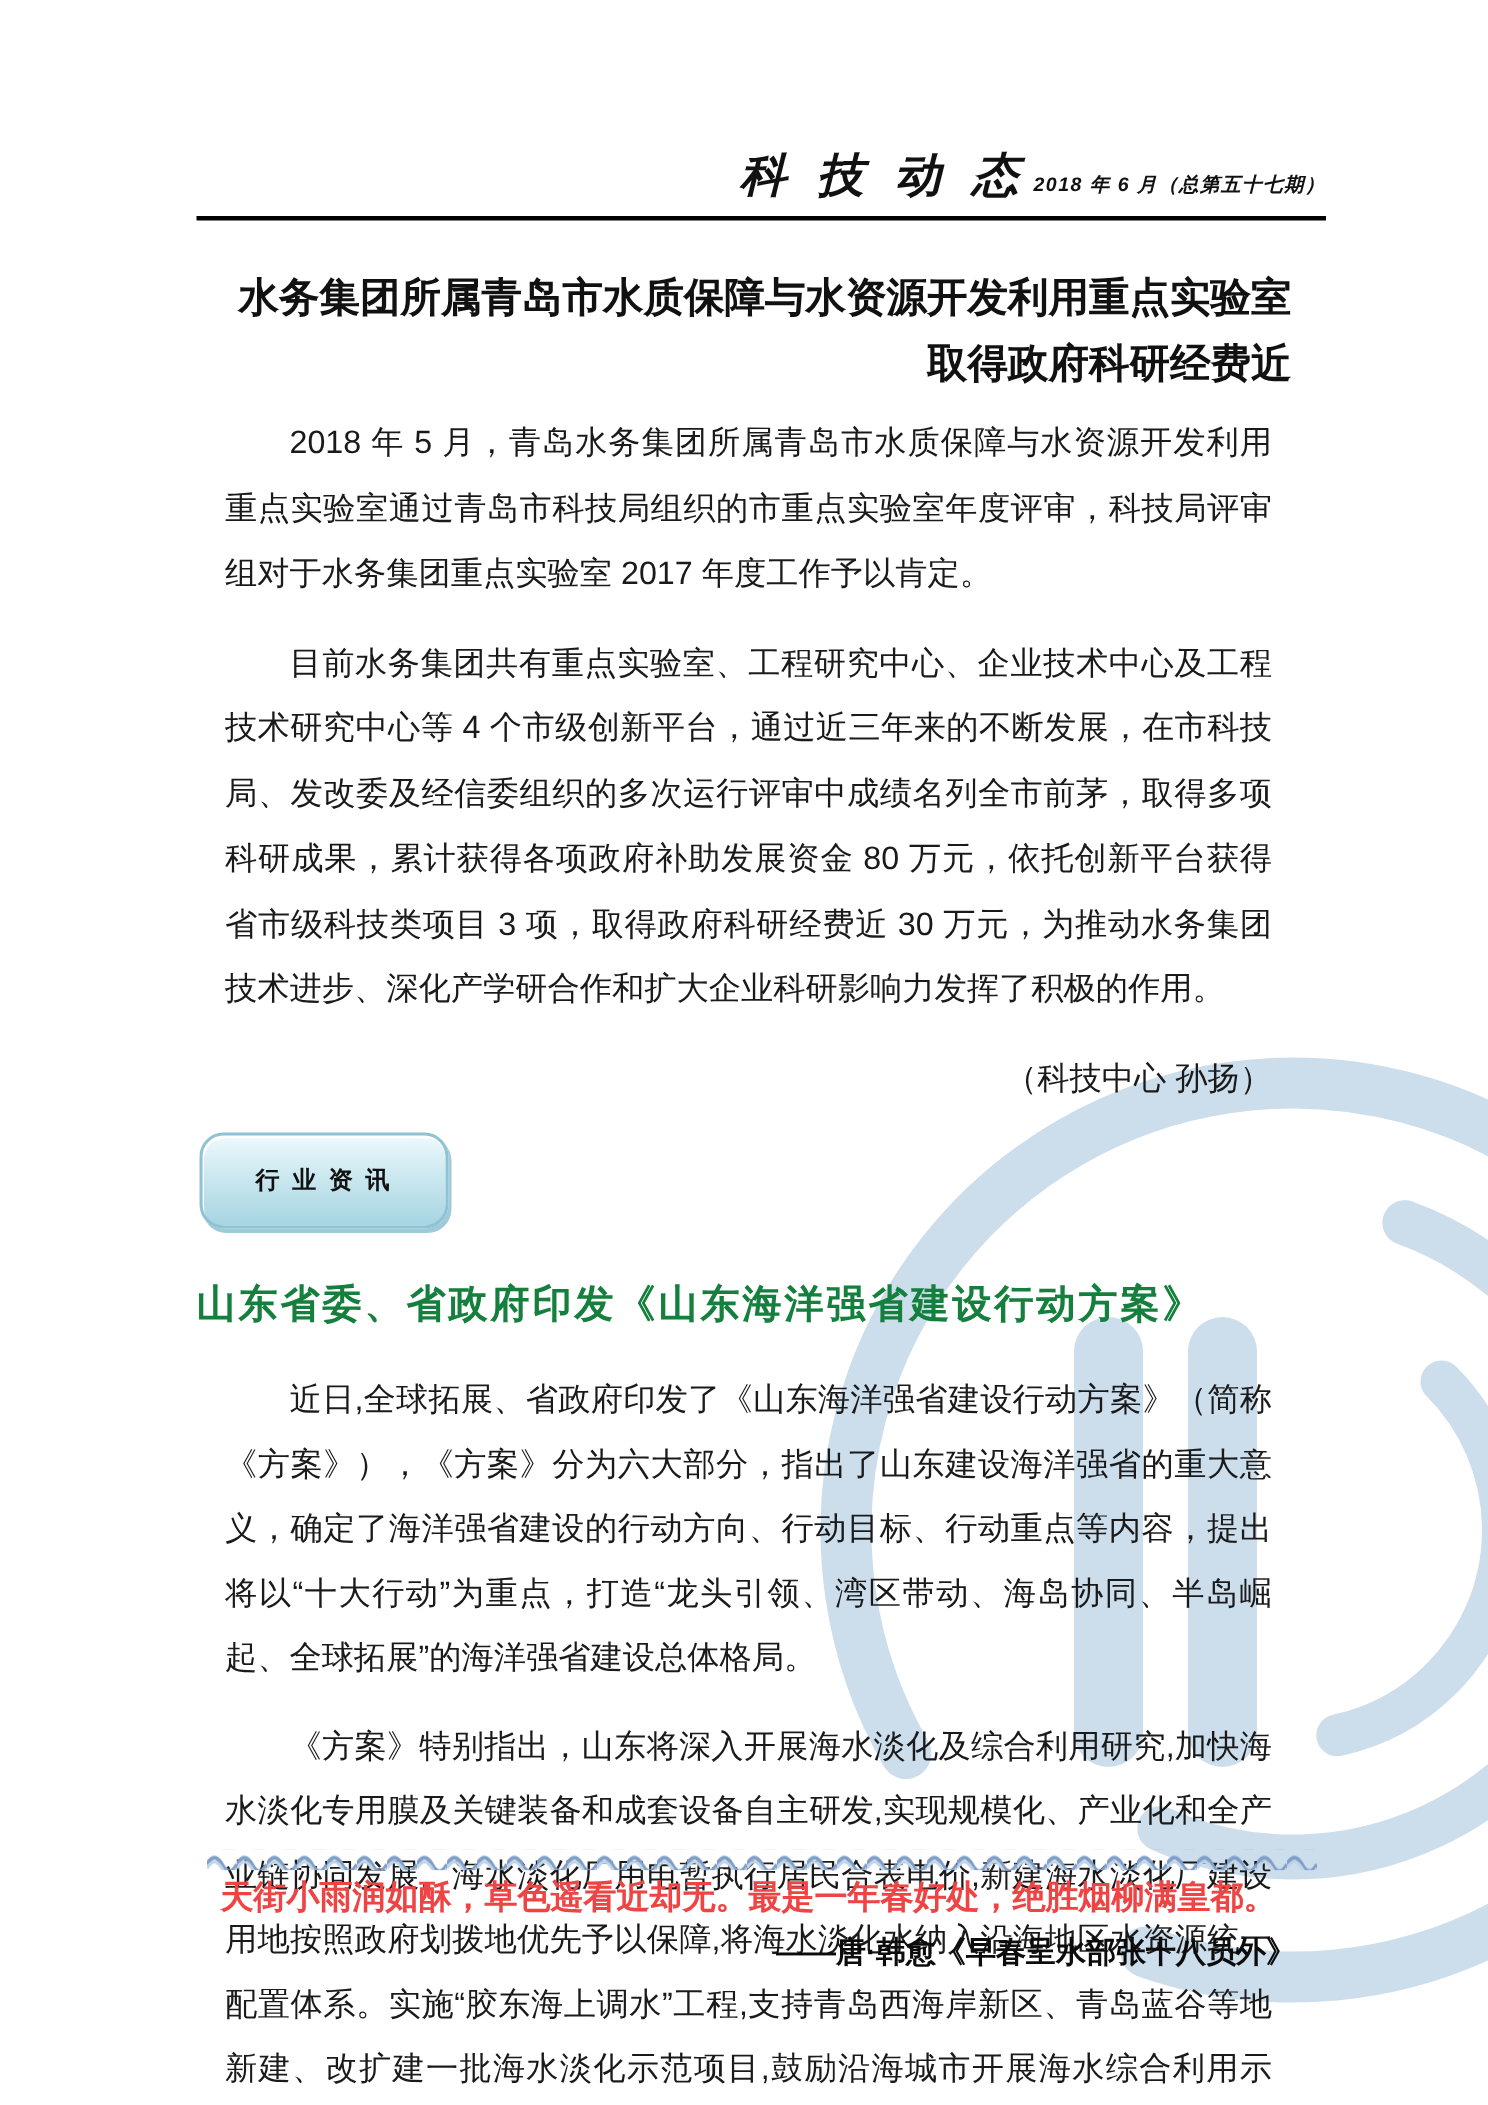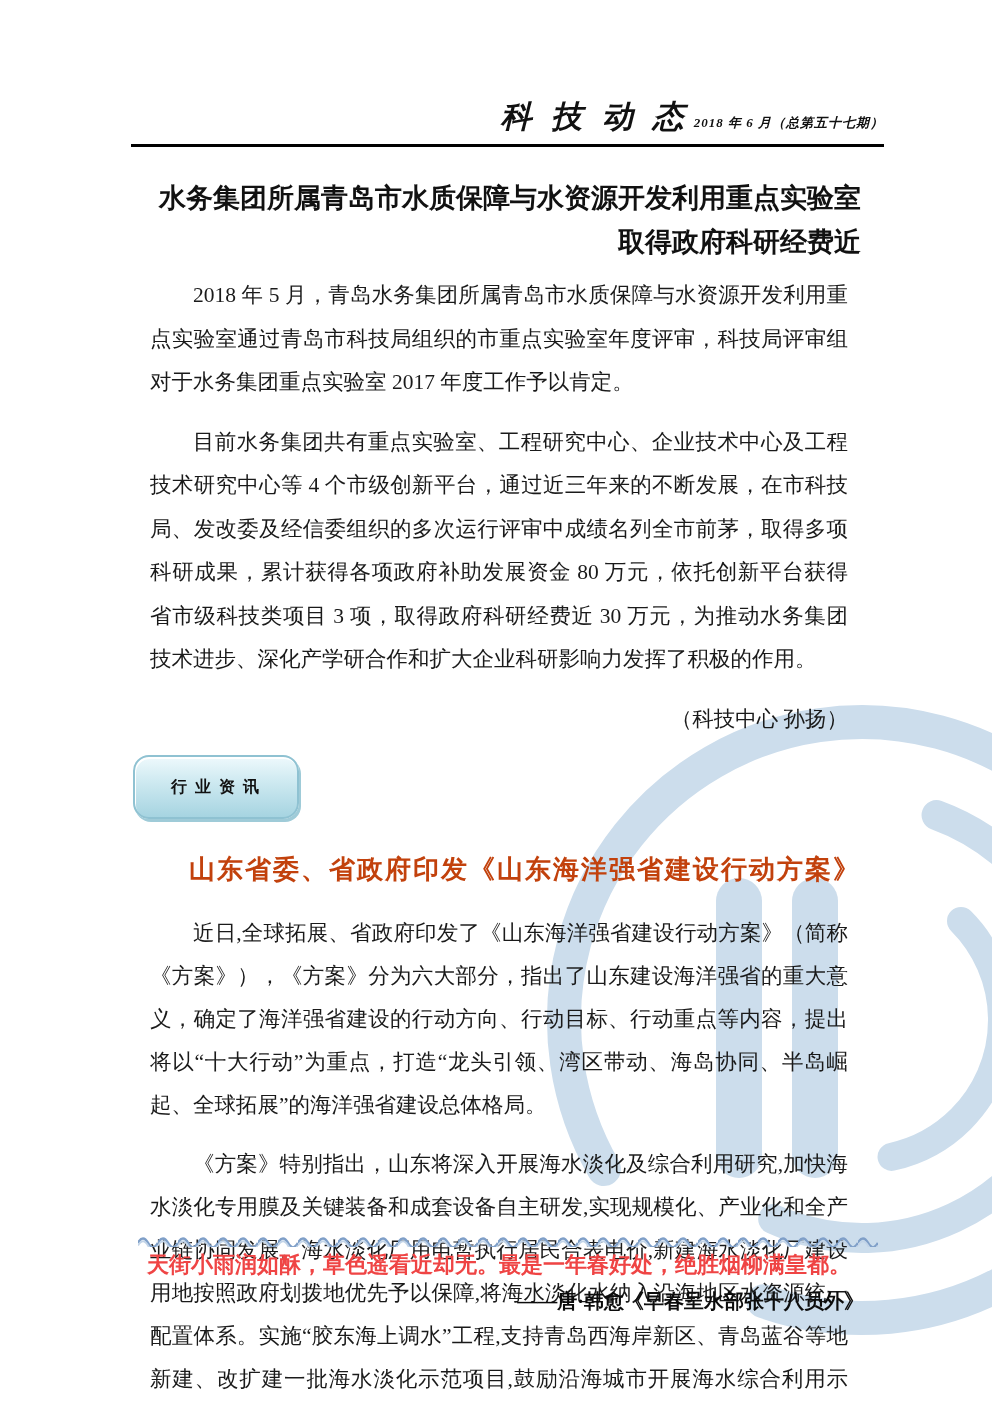--- a/index.html
+++ b/index.html
@@ -1,21 +1,21 @@
 <!DOCTYPE html>
 <html><head>
 <meta charset="utf-8">
 <style>
   html,body{margin:0;padding:0;background:#ffffff;}
   .page{
     position:relative;
     width:992px;height:1403px;
     background:#ffffff;
     overflow:hidden;
-    font-family:Liberation Serif, serif;
+    font-family:Liberation Sans, sans-serif;
     color:#1a1a1a;
   }
   .watermark-svg{position:absolute;left:0;top:0;z-index:0;}
   .content{position:absolute;left:0;top:0;width:992px;height:1403px;z-index:1;}
 
   
   .masthead{
     position:absolute;top:96px;left:131px;width:753px;
     text-align:right;white-space:nowrap;
   }
@@ -58,22 +58,22 @@
     box-shadow:inset 1px 2px 0 #ffffff, 2px 3px 0 #9fcbd8;
     display:flex;align-items:center;justify-content:center;
   }
   .badge span{
     font-size:16px;font-weight:bold;letter-spacing:2px;color:#111;
   }
 
   
   .a2-title{
     position:absolute;top:852px;left:131px;width:730px;
-    text-align:right;font-weight:bold;font-size:26px;
-    letter-spacing:2px;color:#c2410c;
+    text-align:left;font-weight:bold;font-size:26px;
+    letter-spacing:2px;color:#15803d;
   }
   .a2-body{
     position:absolute;top:896px;left:134px;width:730px;
     font-size:21.5px;line-height:43px;text-align:justify;
   }
 
   
   .wave-sep{position:absolute;top:1233px;left:138px;}
   .footer-quote{
     position:absolute;top:1250px;left:134px;width:730px;

